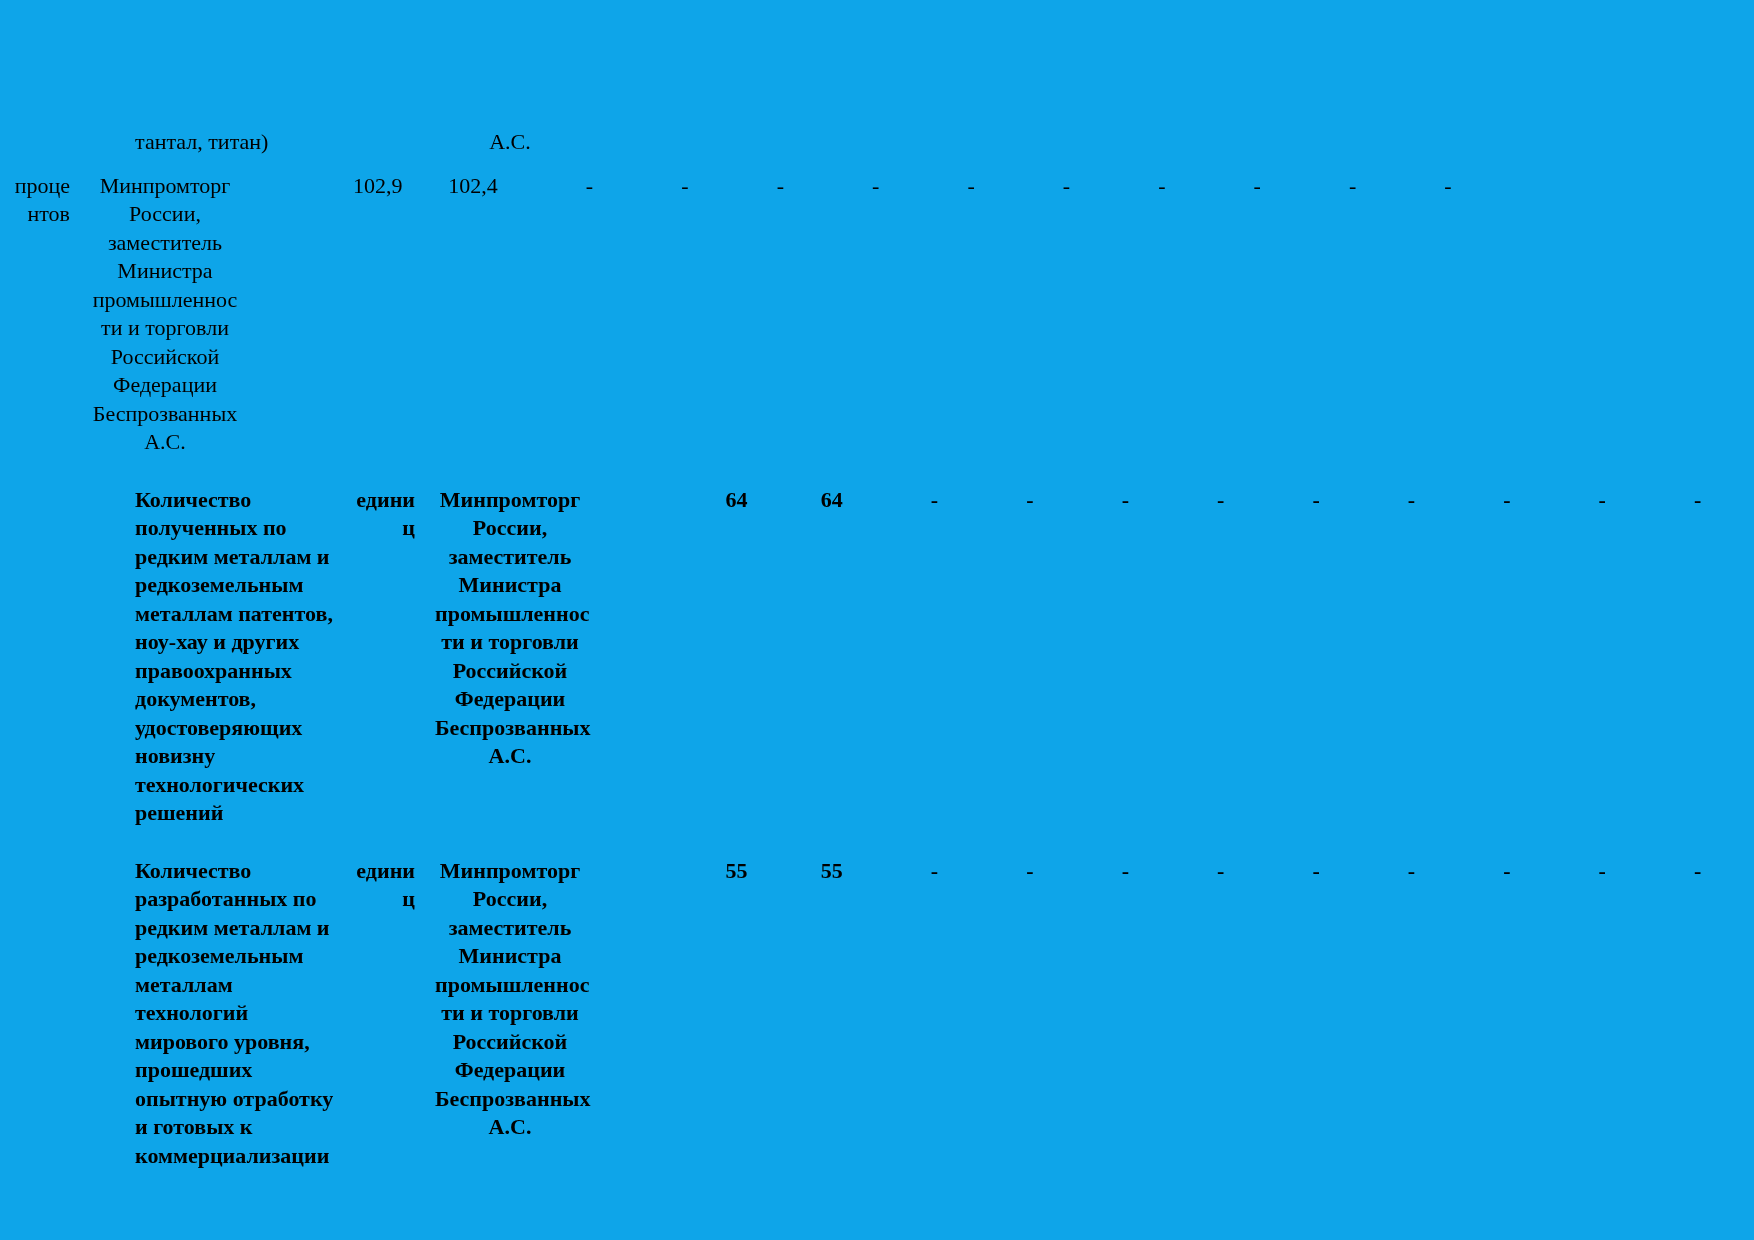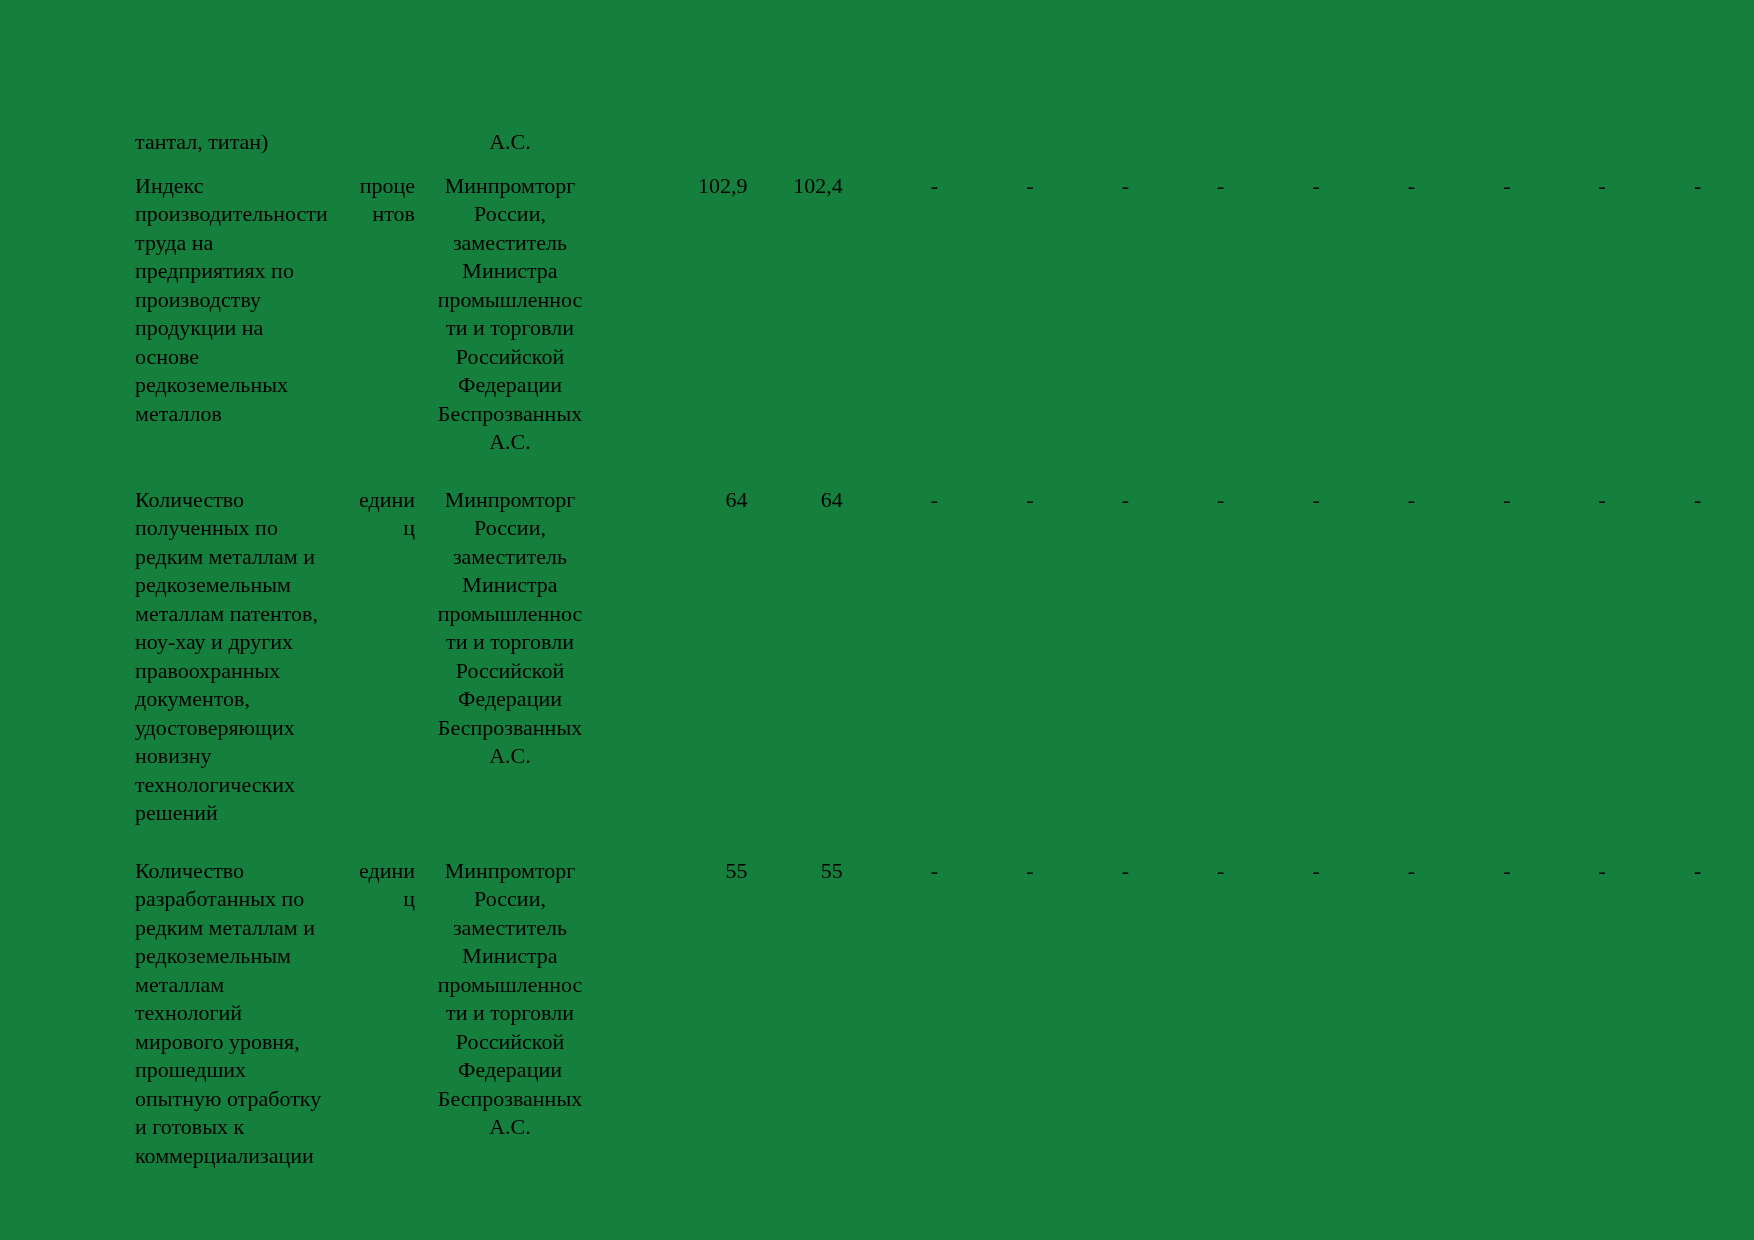--- a/index.html
+++ b/index.html
@@ -19,21 +19,21 @@
     font-size: 22px;
     line-height: 28.5px;
     box-sizing: border-box;
     padding-top: 128px;
   }
   .trow {
     display: flex;
     align-items: flex-start;
   }
   .row-main { margin-top: 15px; }
-  .row-next { margin-top: 29px; }
+  .row-next { margin-top: 29px; font-weight: bold; }
   .c1 {
     margin-left: 135px;
     width: 210px;
     flex: none;
     white-space: pre-line;
     text-align: left;
   }
   .c2 {
     width: 70px;
     flex: none;
@@ -55,38 +55,29 @@
   .v {
     width: 95.4px;
     flex: none;
     text-align: right;
     white-space: nowrap;
   }
 </style>
 </head>
 <body>
 
-<div class="page" style="background: #15803d; color: rgb(0, 0, 0);">
+<div class="page" style="background: #0ea5e9; color: rgb(0, 0, 0);">
 
   <div class="trow">
     <div class="c1">тантал, титан)</div>
     <div class="c2"></div>
     <div class="c3">А.С.</div>
   </div>
 
   <div class="trow row-main">
-    <div class="c1">Индекс
-производительности
-труда на
-предприятиях по
-производству
-продукции на
-основе
-редкоземельных
-металлов</div>
     <div class="c2">проце
 нтов</div>
     <div class="c3">Минпромторг
 России,
 заместитель
 Министра
 промышленнос
 ти и торговли
 Российской
 Федерации

